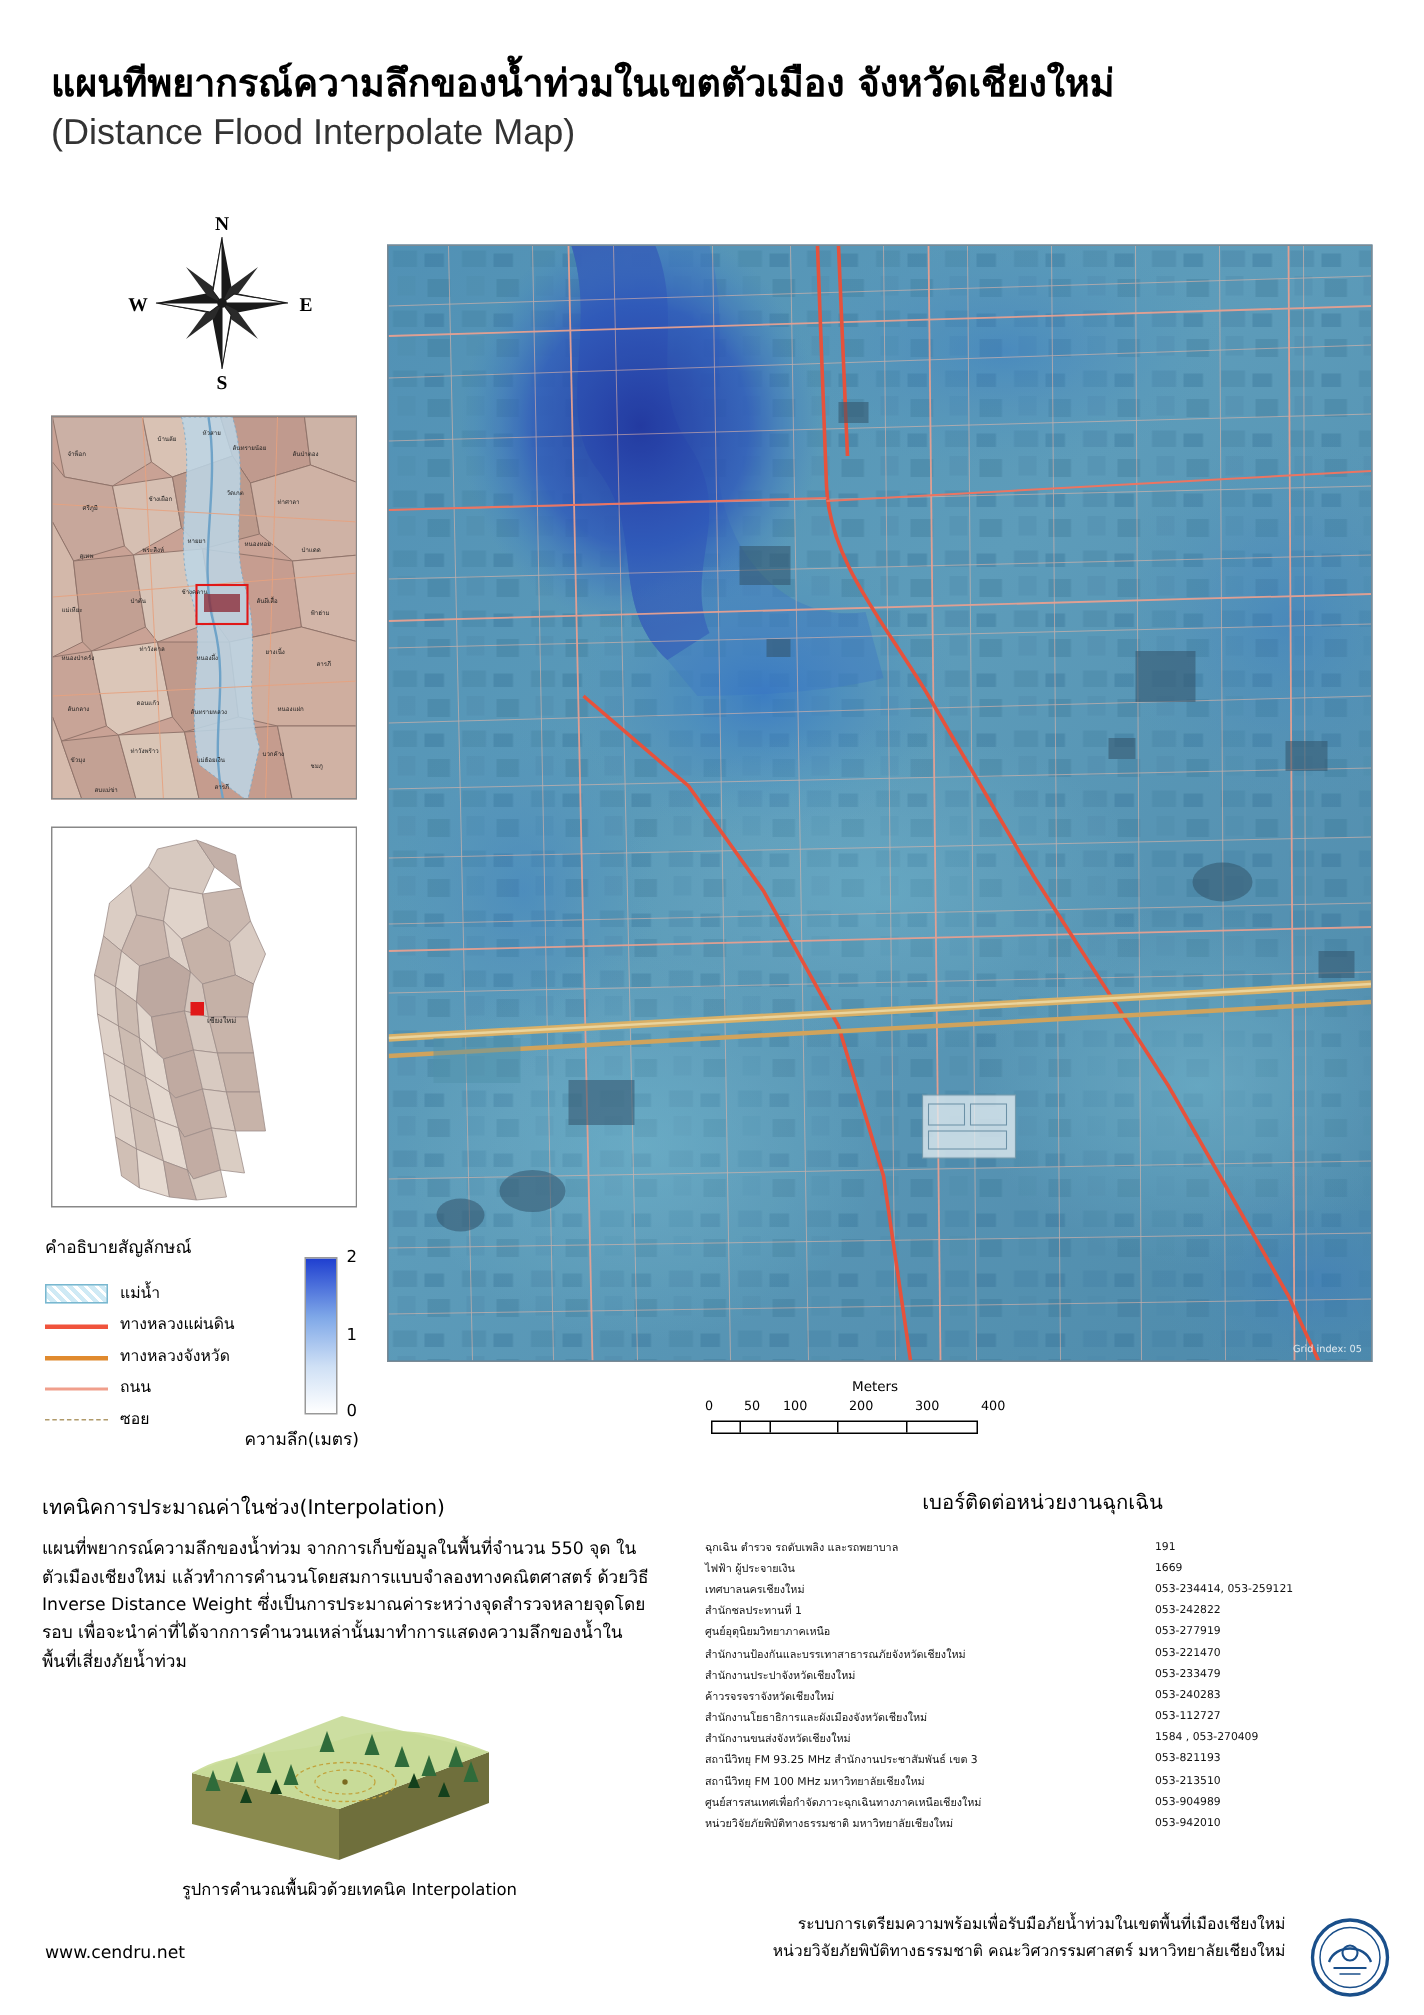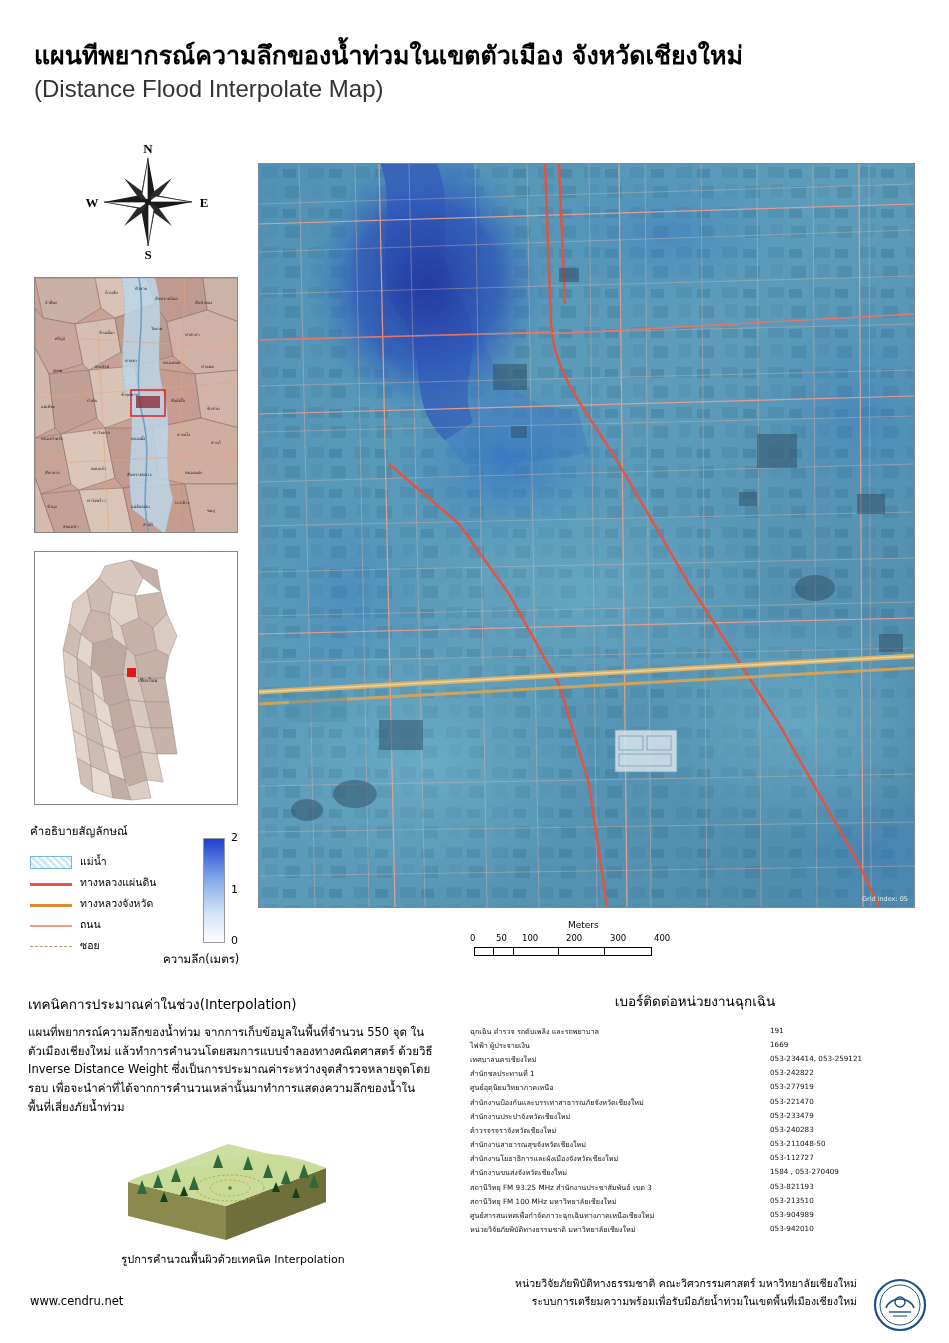--- a/index.html
+++ b/index.html
@@ -549,24 +549,20 @@
           </tr>
         <tr>
             <td class="nm">สำนักงานประปาจังหวัดเชียงใหม่</td>
             <td class="ph">053-233479</td>
           </tr>
         <tr>
             <td class="nm">ค้าวรจรจราจังหวัดเชียงใหม่</td>
             <td class="ph">053-240283</td>
           </tr>
         <tr>
-            <td class="nm">สำนักงานสาธารณสุขจังหวัดเชียงใหม่</td>
-            <td class="ph">053-211048-50</td>
-          </tr>
-        <tr>
             <td class="nm">สำนักงานโยธาธิการและผังเมืองจังหวัดเชียงใหม่</td>
             <td class="ph">053-112727</td>
           </tr>
         <tr>
             <td class="nm">สำนักงานขนส่งจังหวัดเชียงใหม่</td>
             <td class="ph">1584 , 053-270409</td>
           </tr>
         <tr>
             <td class="nm">สถานีวิทยุ FM 93.25 MHz  สำนักงานประชาสัมพันธ์ เขต 3</td>
             <td class="ph">053-821193</td>
@@ -582,22 +578,22 @@
         <tr>
             <td class="nm">หน่วยวิจัยภัยพิบัติทางธรรมชาติ มหาวิทยาลัยเชียงใหม่</td>
             <td class="ph">053-942010</td>
           </tr>
       </tbody>
     </table>
   </div>
 
   <div class="footer-url">www.cendru.net</div>
   <div class="footer-right">
+    <div>ระบบการเตรียมความพร้อมเพื่อรับมือภัยน้ำท่วมในเขตพื้นที่เมืองเชียงใหม่</div>
     <div>หน่วยวิจัยภัยพิบัติทางธรรมชาติ คณะวิศวกรรมศาสตร์ มหาวิทยาลัยเชียงใหม่</div>
-    <div>ระบบการเตรียมความพร้อมเพื่อรับมือภัยน้ำท่วมในเขตพื้นที่เมืองเชียงใหม่</div>
   </div>
   <div class="seal">
     <svg width="54" height="54" viewBox="0 0 54 54">
       <circle cx="27" cy="27" r="25" fill="#ffffff" stroke="#1a4f8a" stroke-width="2.2"></circle>
       <circle cx="27" cy="27" r="20" fill="#ffffff" stroke="#1a4f8a" stroke-width="1"></circle>
       <path d="M13,30 C17,18 37,18 41,30" fill="none" stroke="#1a4f8a" stroke-width="1.6"></path>
       <circle cx="27" cy="24" r="5" fill="none" stroke="#1a4f8a" stroke-width="1.4"></circle>
       <path d="M16,34 L38,34" stroke="#1a4f8a" stroke-width="1.4"></path>
       <path d="M20,38 L34,38" stroke="#1a4f8a" stroke-width="1.1"></path>
     </svg>

